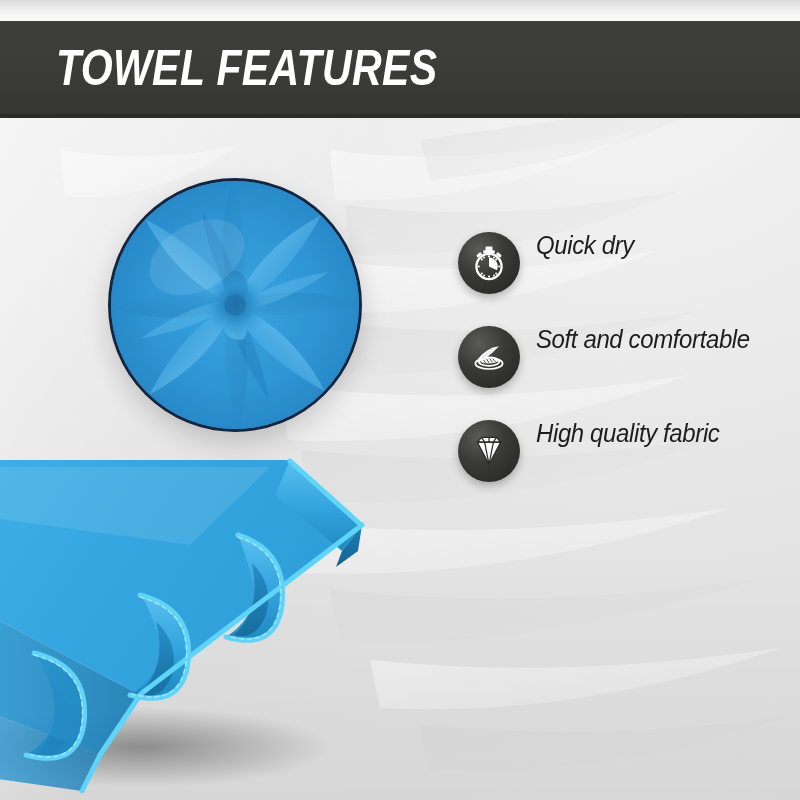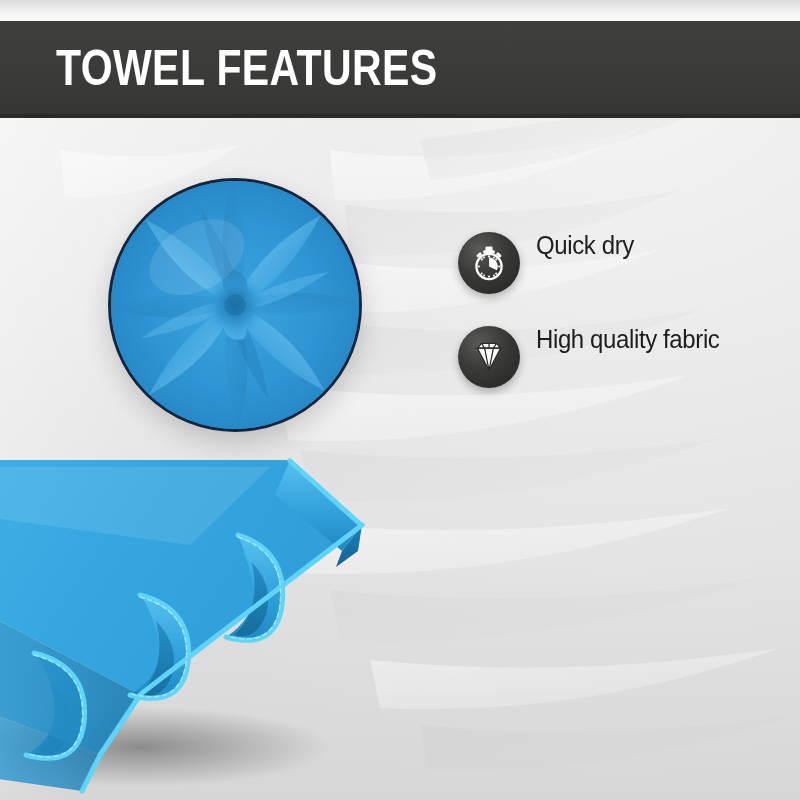--- a/index.html
+++ b/index.html
@@ -10,20 +10,21 @@
   body {
     font-family: "Liberation Sans", sans-serif;
   }
 
   .poster {
     position: relative;
     width: 800px;
     height: 800px;
     overflow: hidden;
     background: #ffffff;
+    font-style: italic;
   }
 
   
   .bg-base {
     position: absolute;
     inset: 0;
     background:
       radial-gradient(120% 95% at 78% 8%, #f4f4f4 0%, #eaeaea 42%, #e2e2e2 72%, #dedede 100%);
   }
   .bg-vignette {
@@ -364,20 +365,41 @@
             <circle cx="24.9" cy="32.5" r="0.95"></circle>
           </g>
           <path d="M20 23.5 L20 14.6 A8.9 8.9 0 0 1 27.9 27.3 Z" fill="#ffffff"></path>
         </svg>
       </div>
       <div class="feature-label">Quick dry</div>
     </div>
 
 
 
+    <div class="feature-row">
+      <div class="feature-badge">
+        <svg width="42" height="42" viewBox="0 0 42 42">
+          <g fill="none" stroke="#ffffff" stroke-width="1.7">
+            <ellipse cx="21" cy="27.4" rx="13.6" ry="5.6"></ellipse>
+            <ellipse cx="21" cy="25.6" rx="10.4" ry="4.2"></ellipse>
+          </g>
+          <path d="M8.6 25.4 Q20 19.4 33.4 24.2 Q22 30.2 8.6 25.4 Z" fill="#ffffff" opacity="0.92"></path>
+          <g stroke="#2a2a29" stroke-width="0.85" opacity="0.85">
+            <line x1="12.4" y1="25.1" x2="15.0" y2="28.0"></line>
+            <line x1="15.4" y1="23.8" x2="18.0" y2="27.6"></line>
+            <line x1="18.4" y1="22.9" x2="21.2" y2="27.0"></line>
+            <line x1="21.6" y1="22.4" x2="24.4" y2="26.4"></line>
+            <line x1="24.8" y1="22.6" x2="27.4" y2="25.8"></line>
+          </g>
+          <path d="M9.8 23.0 Q19.0 11.6 31.0 10.2 Q24.4 17.4 14.6 24.6 Z" fill="#ffffff"></path>
+          <path d="M12.6 22.0 Q20.4 13.6 29.2 11.6 Q22.4 17.4 14.8 23.2 Z" fill="#dcdcdc" opacity="0.55"></path>
+        </svg>
+      </div>
+      <div class="feature-label">Soft and comfortable</div>
+    </div>
 
     <div class="feature-row">
       <div class="feature-badge">
         <svg width="40" height="40" viewBox="0 0 40 40">
           <path d="M8.4 11.2 L31.6 11.2 L20 33.4 Z" fill="#ffffff"></path>
           <path d="M8.4 11.2 L12.6 6.4 L27.4 6.4 L31.6 11.2 Z" fill="#ffffff"></path>
           <g fill="none" stroke="#2a2a29" stroke-width="1.25" stroke-linejoin="round">
             <path d="M8.4 11.2 L12.6 6.4 L27.4 6.4 L31.6 11.2 Z"></path>
             <path d="M8.4 11.2 L31.6 11.2 L20 33.4 Z"></path>
             <line x1="12.6" y1="6.4" x2="15.6" y2="11.2"></line>

